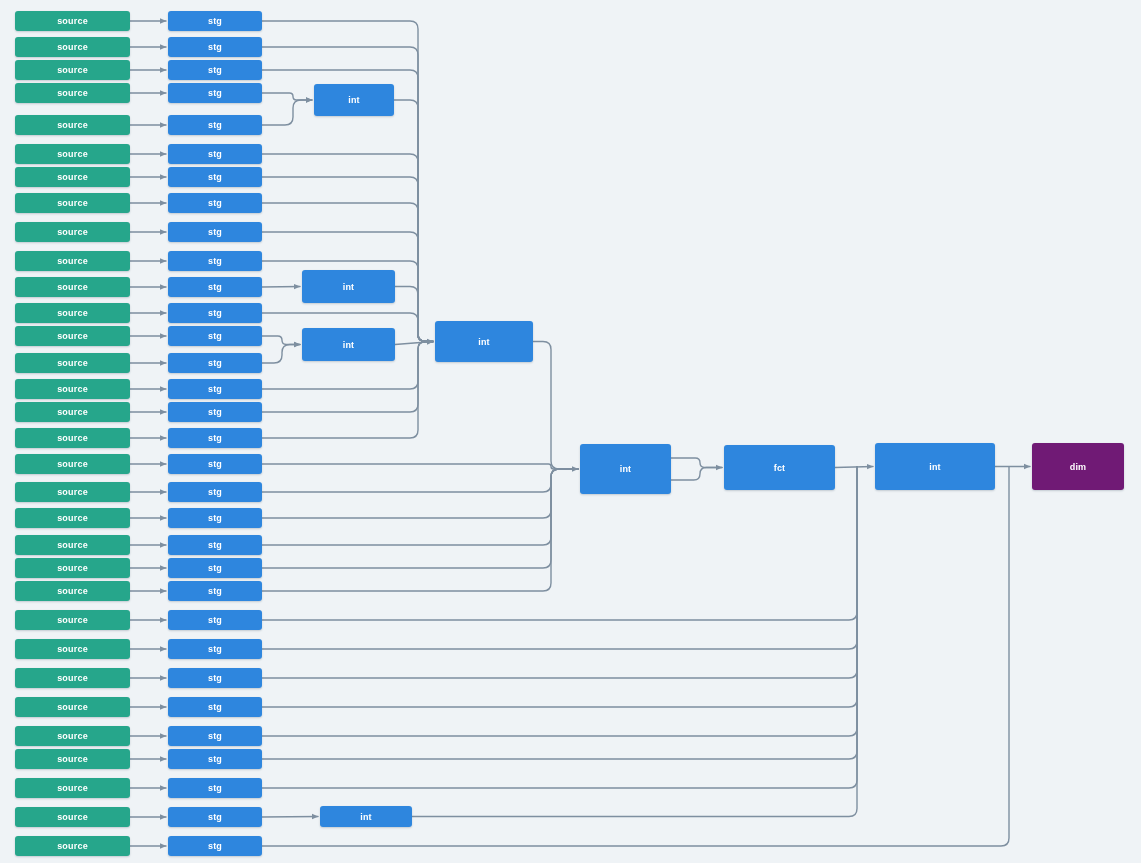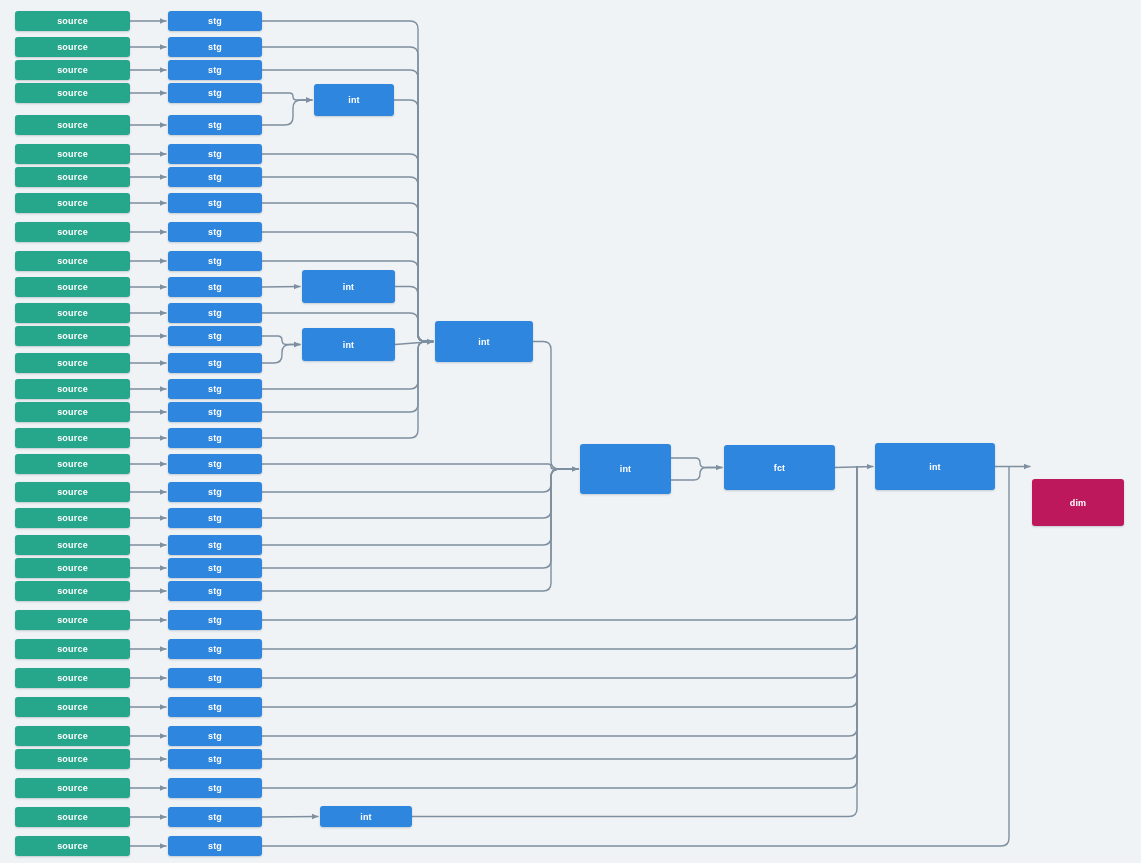--- a/index.html
+++ b/index.html
@@ -34,21 +34,21 @@
     font-weight:bold;
     letter-spacing:.2px;
     box-shadow:0 1px 2px rgba(40,60,80,.22);
     user-select:none;
     cursor:pointer;
   }
   .node.source{ background:#26a68b; }
   .node.stg{ background:#2e86de; }
   .node.int{ background:#2e86de; }
   .node.fct{ background:#2e86de; }
-  .node.dim{ background:#be185d;margin-top:36px; }
+  .node.dim{ background:#701a75; }
 </style>
 </head>
 <body>
 
 <div id="canvas">
   <svg id="edges" width="1141" height="863" viewBox="0 0 1141 863">
     <defs>
       <marker id="ah" markerWidth="7" markerHeight="7" refX="6" refY="3.2" orient="auto" markerUnits="userSpaceOnUse">
         <path d="M0,0.5 L6.4,3.2 L0,5.9 z" fill="#7e8fa0"></path>
       </marker>

